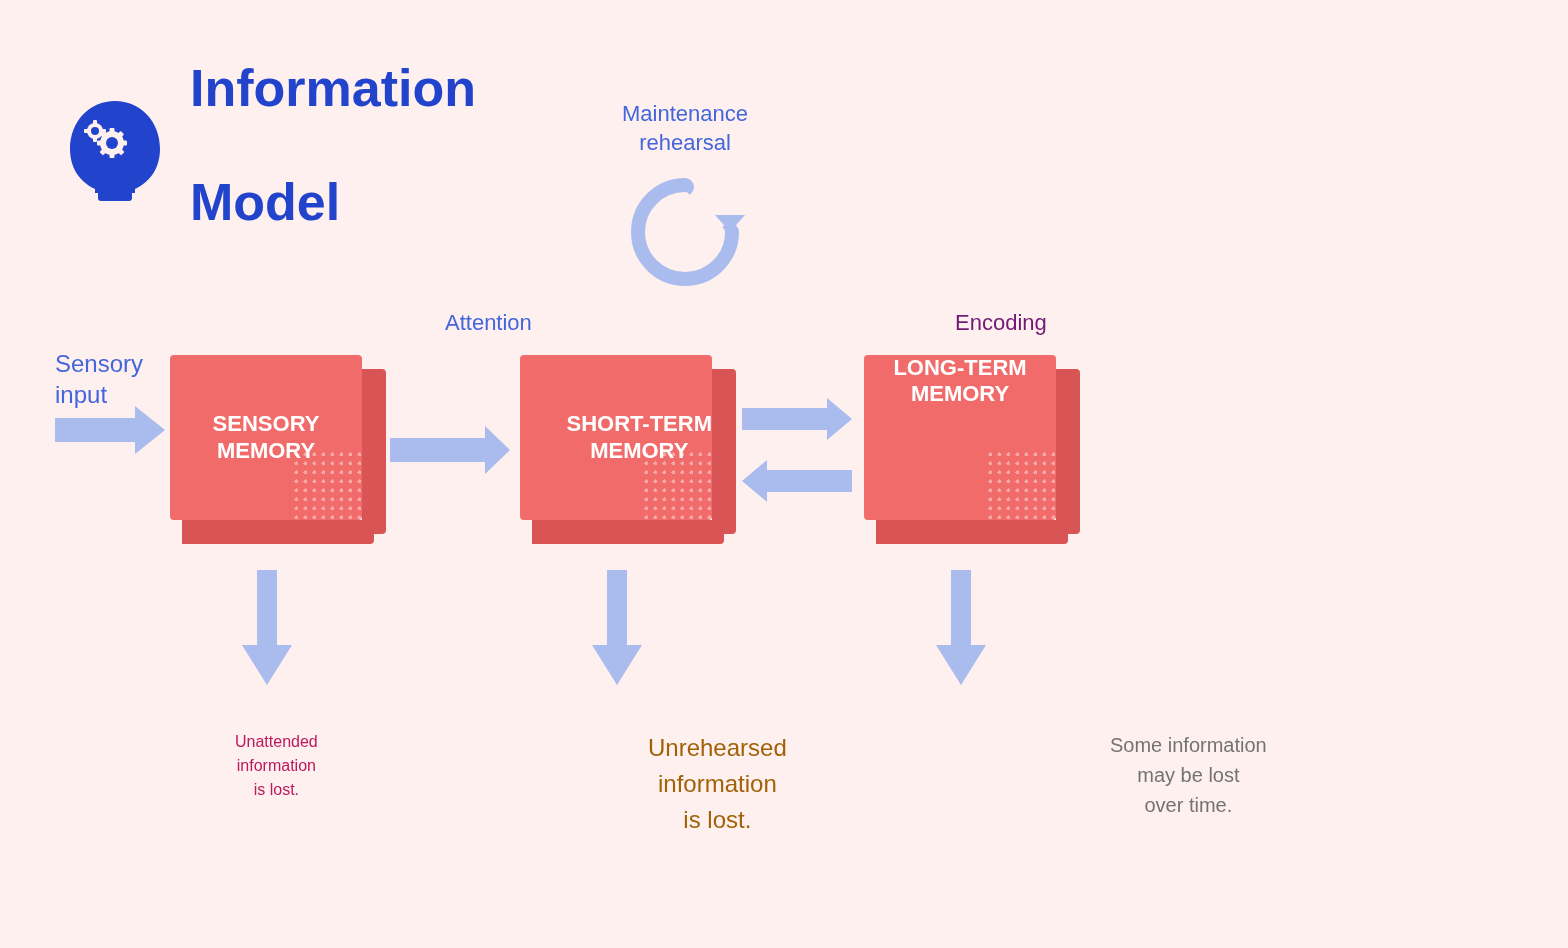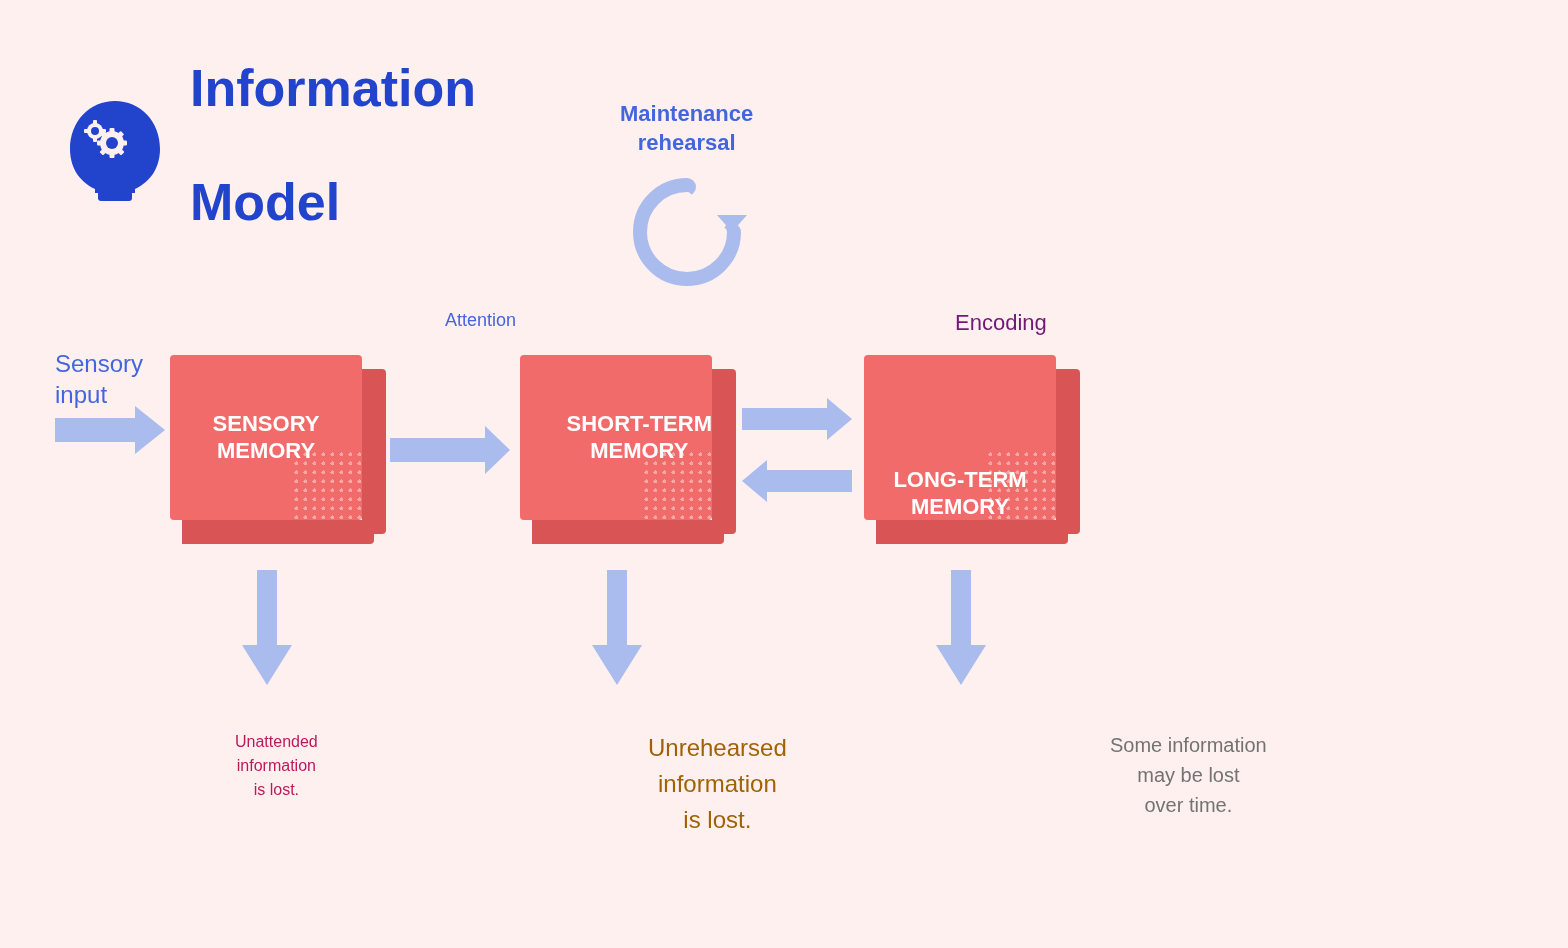--- a/index.html
+++ b/index.html
@@ -39,21 +39,21 @@
     .maintenance-group {
       position: absolute;
       top: 100px;
       left: 620px;
       text-align: center;
     }
 
     .maintenance-label {
       color: #4466dd;
       font-size: 22px;
-      font-weight: 700;
+      font-weight: 400;
       line-height: 1.3;
       text-align: center;
     }
   </style>
 </head>
 <body>
 
 <div class="header">
   <svg class="brain-icon" viewBox="0 0 110 110" xmlns="http://www.w3.org/2000/svg">
 
@@ -108,21 +108,21 @@
 
 <div style="position:absolute; top:348px; left:55px;">
   <div style="color:#4466dd; font-size:24px; font-weight:500; line-height:1.3;">Sensory<br>input</div>
 </div>
 
 <svg style="position:absolute; top:400px; left:55px;" width="110" height="60" viewBox="0 0 110 60">
   <polygon points="0,18 80,18 80,6 110,30 80,54 80,42 0,42" fill="#aabbee"></polygon>
 </svg>
 
 <div style="position:absolute; top:310px; left:445px;">
-  <span style="color:#4466dd; font-size:18px; font-weight:500;">Attention</span>
+  <span style="color:#4466dd; font-size:22px; font-weight:500;">Attention</span>
 </div>
 
 <div style="position:absolute; top:310px; left:955px;">
   <span style="color:#701a75; font-size:22px; font-weight:500;">Encoding</span>
 </div>
 
 <div style="position:absolute; top:500px; left:955px;">
   <span style="color:#4466dd; font-size:22px; font-weight:500;">Retrieval</span>
 </div>
 
@@ -169,21 +169,21 @@
     </svg>
 
     <svg width="110" height="50" viewBox="0 0 110 50">
       <polygon points="110,14 25,14 25,4 0,25 25,46 25,36 110,36" fill="#aabbee"></polygon>
     </svg>
   </div>
 
   <div style="position:relative; width:210px; height:190px;">
     <div style="position:absolute; top:14px; left:192px; width:24px; height:165px; background:#d95555; border-radius:0 4px 4px 0; z-index:1;"></div>
     <div style="position:absolute; top:165px; left:12px; width:192px; height:24px; background:#d95555; border-radius:0 0 4px 0; z-index:1;"></div>
-    <div style="position:absolute; top:0; left:0; width:192px; height:165px; background:#f26b6b; border-radius:4px; display:flex; align-items:flex-end; justify-content:center; z-index:2; overflow:hidden;">
+    <div style="position:absolute; top:0; left:0; width:192px; height:165px; background:#f26b6b; border-radius:4px; display:flex; align-items:flex-start; justify-content:center; z-index:2; overflow:hidden;">
       <div style="position:absolute; bottom:0; right:0; width:70px; height:70px; background-image: radial-gradient(circle, rgba(255,255,255,0.4) 2px, transparent 2px); background-size:9px 9px;"></div>
       <div style="font-size:22px; font-weight:900; color:white; text-align:center; line-height:1.2; text-transform:uppercase; z-index:3; position:relative;">LONG-TERM<br>MEMORY</div>
     </div>
 
     <svg style="position:absolute; bottom:-145px; left:72px; z-index:5;" width="50" height="120" viewBox="0 0 50 120">
       <polygon points="15,0 35,0 35,75 50,75 25,115 0,75 15,75" fill="#aabbee"></polygon>
     </svg>
   </div>
 
 </div>

